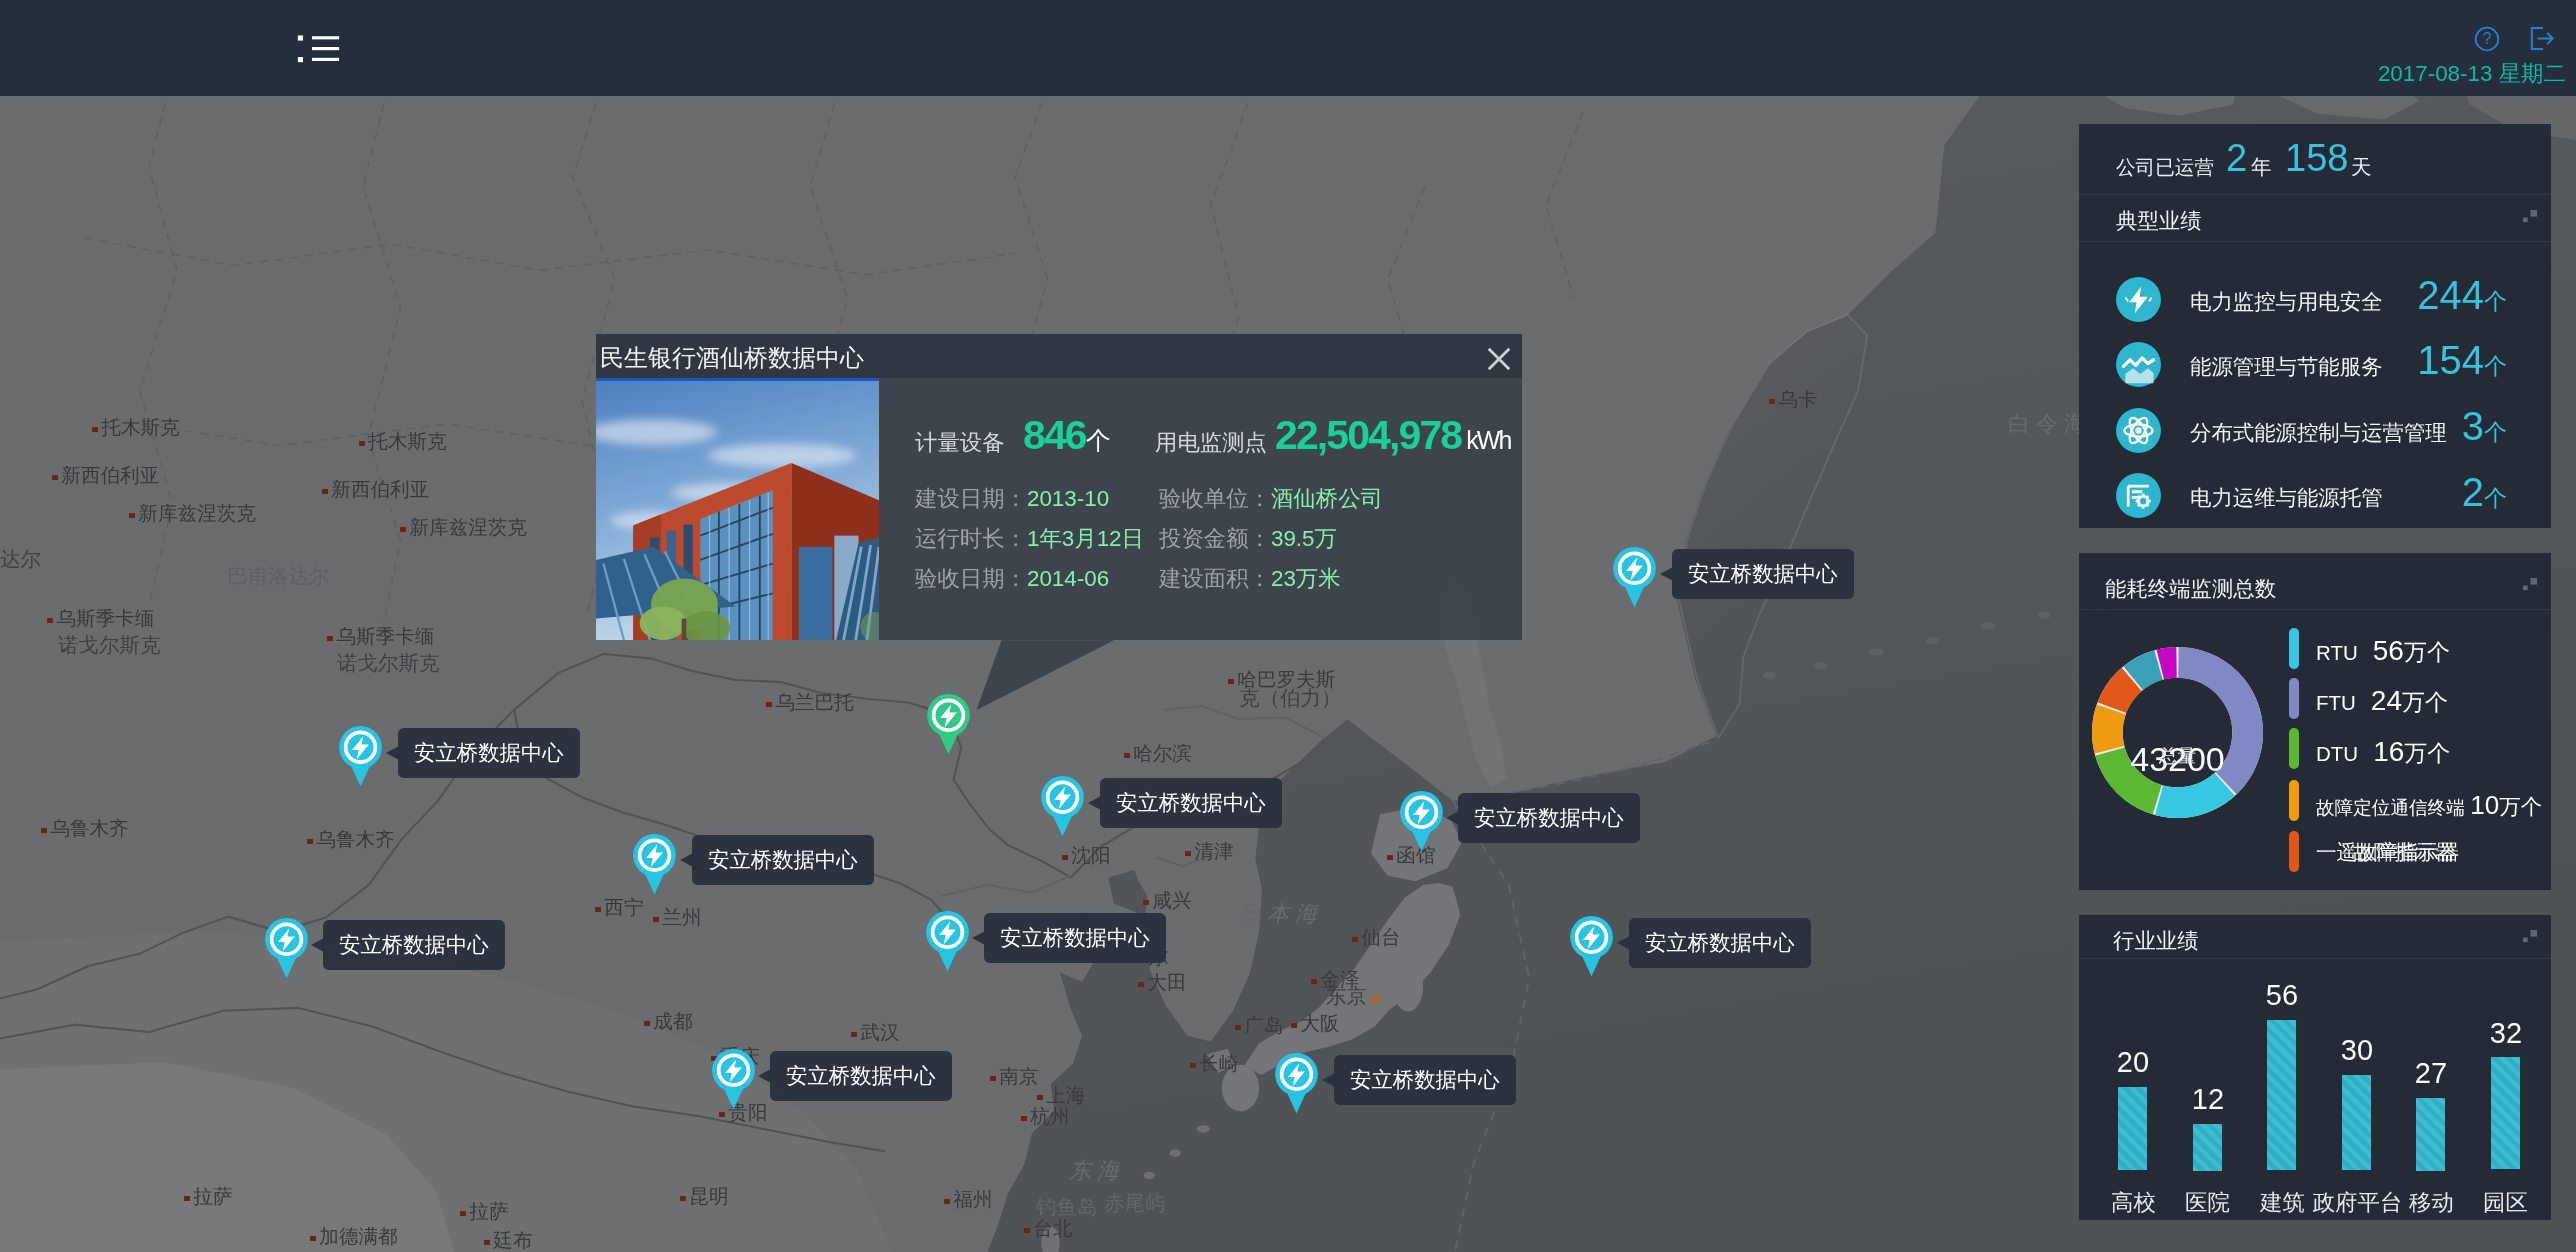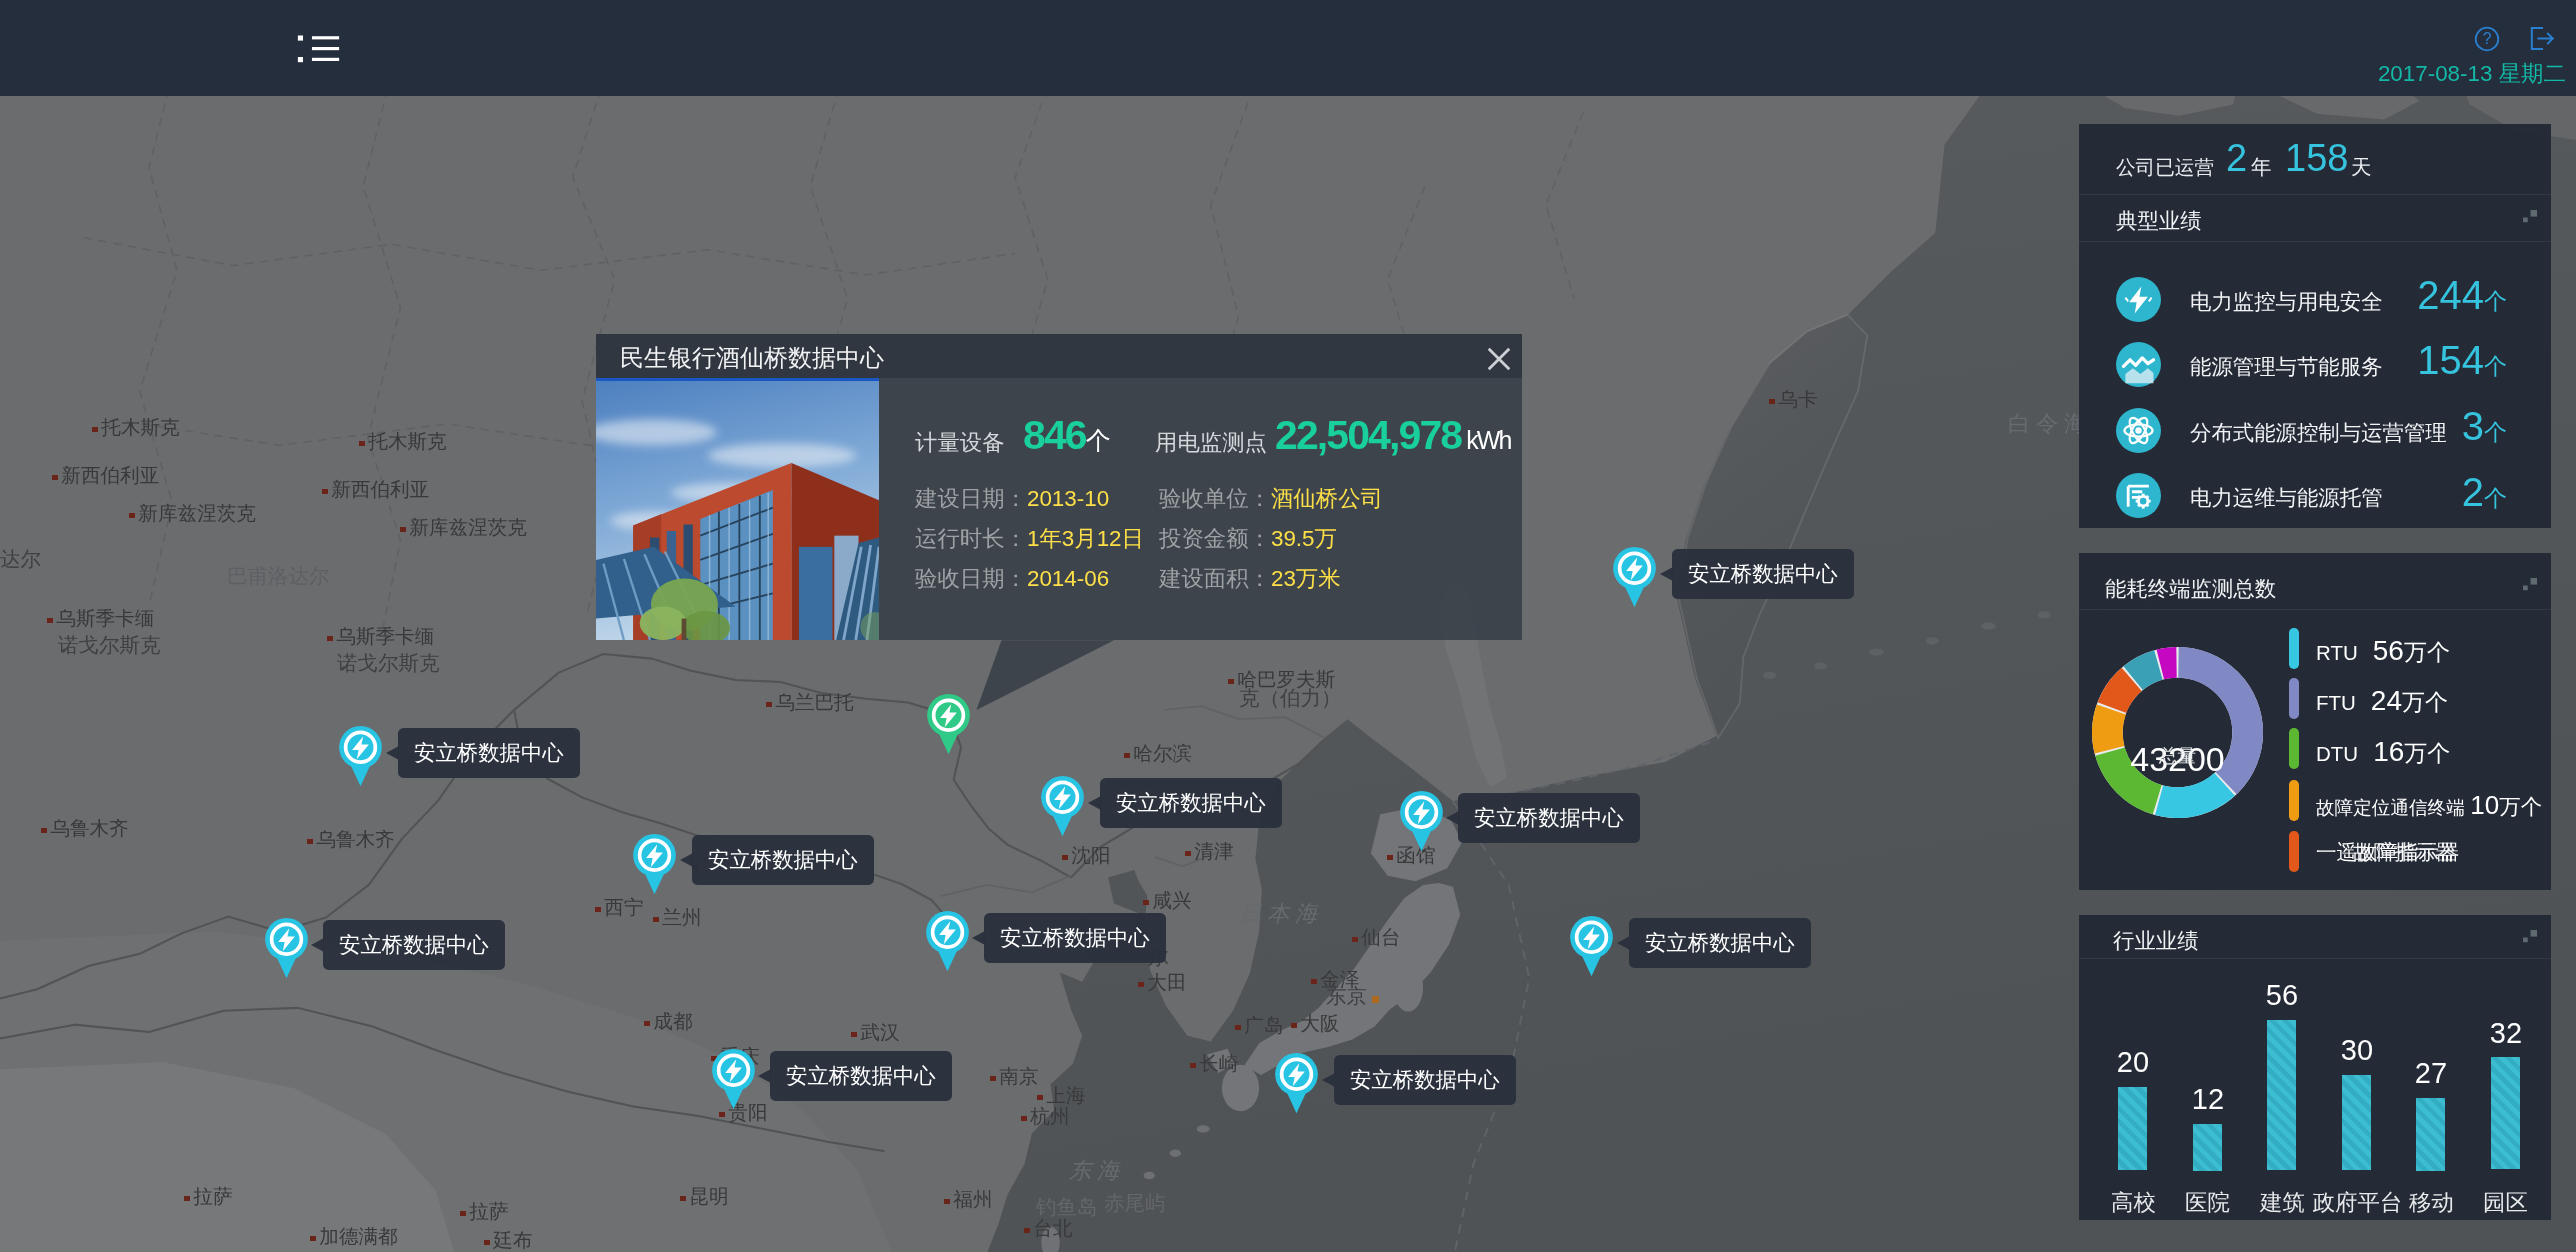--- a/index.html
+++ b/index.html
@@ -15,26 +15,26 @@
 
 .mk{position:absolute;width:45px;height:65px;}
 .mklb{position:absolute;height:50px;background:rgba(41,48,60,0.95);border-radius:5.6px;
   color:#fff;font-size:21.4px;line-height:50px;padding:0 16px;white-space:nowrap;}
 .mklb:before{content:"";position:absolute;left:-12px;top:17.7px;border:7.5px solid transparent;
   border-right:13px solid rgba(41,48,60,0.95);border-left:none;}
 
 #pop{position:absolute;left:596px;top:334px;width:926px;height:306px;background:rgba(60,67,75,0.97);}
 #popttl{position:absolute;left:0;top:0;width:100%;height:44px;background:rgba(47,54,63,0.9);
   color:#f2f3f5;font-size:24px;line-height:47px;}
-#popttl span{margin-left:24px;}
+#popttl span{margin-left:4px;}
 #popx{position:absolute;right:9.3px;top:11.2px;width:28px;height:28px;}
 #bluebar{position:absolute;left:0;top:44px;width:283px;height:3.7px;background:#1a57c2;}
 #photo{position:absolute;left:0;top:47px;width:283px;height:259px;}
 .stat{position:absolute;color:#9fa2a5;font-size:22.4px;white-space:nowrap;}
-.stat b{color:#fde047;font-weight:normal;}
+.stat b{color:#86efac;font-weight:normal;}
 .big{position:absolute;color:#19cf9b;font-size:41px;font-weight:600;white-space:nowrap;letter-spacing:-1.9px;}
 .big i{font-style:normal;font-weight:normal;font-size:25px;color:#fff;}
 
 .pan{position:absolute;left:2079px;width:472px;background:rgba(34,42,53,0.96);}
 .pttl{position:absolute;left:26px;color:#f0f2f4;font-size:21.4px;}
 .pdiv{position:absolute;left:0;width:100%;height:0.9px;background:rgba(255,255,255,0.07);}
 .corner{position:absolute;right:13px;width:15px;height:15px;opacity:0.5;}
 .num{position:absolute;color:#35c3de;font-size:40px;white-space:nowrap;text-align:right;}
 .num i{font-style:normal;font-size:23px;}
 .rowt{position:absolute;left:111px;color:#f2f4f6;font-size:21.4px;white-space:nowrap;}

